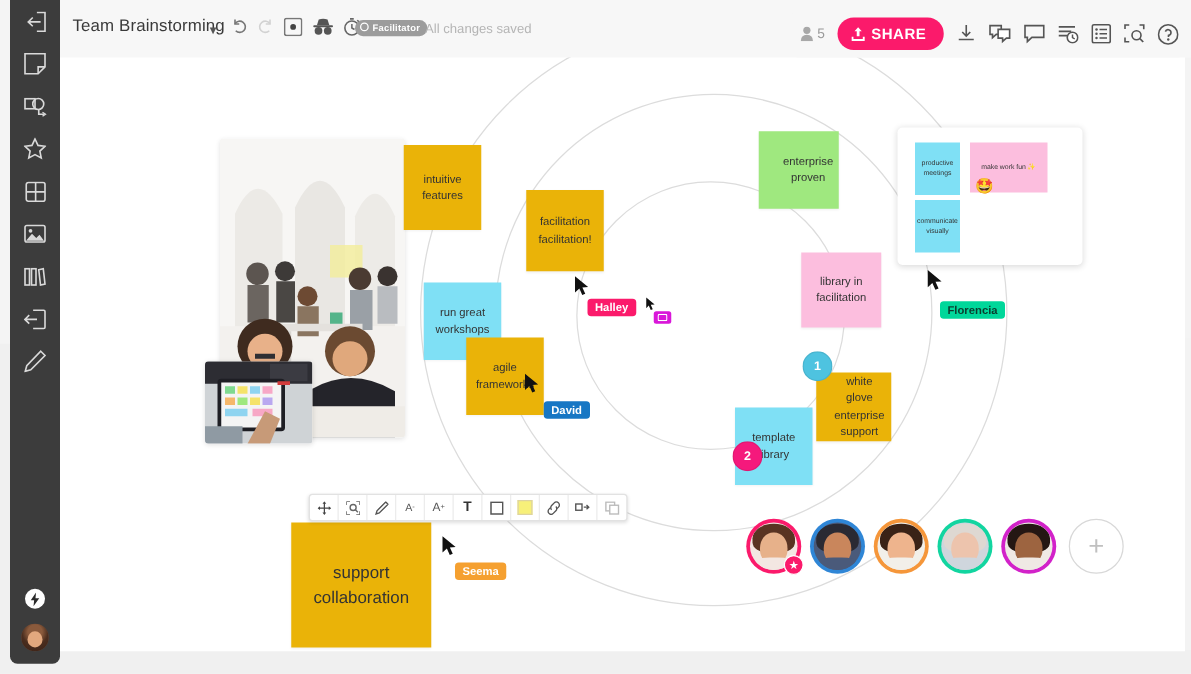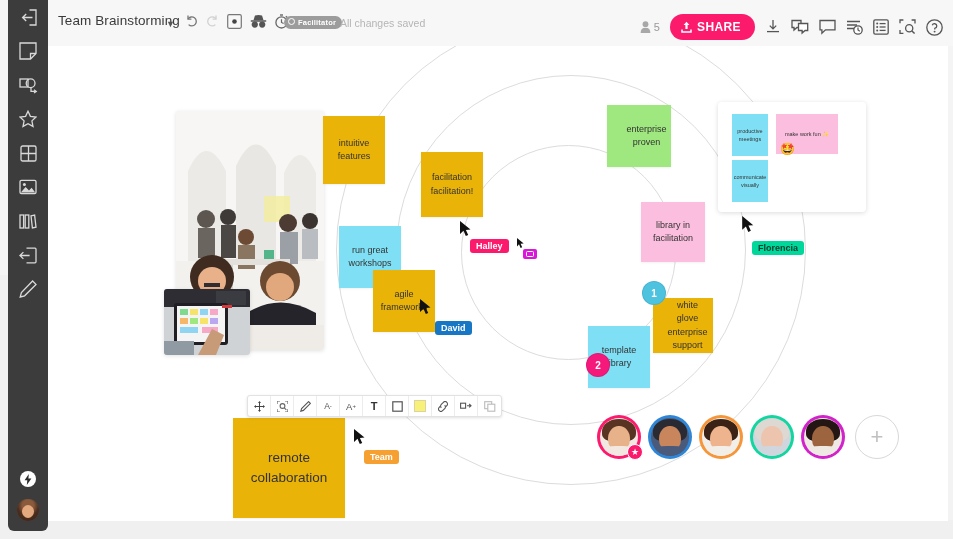--- a/index.html
+++ b/index.html
@@ -255,21 +255,21 @@
         <div class="note p" style="left: 593px; top: 202px; width: 64px; height: 60px;">
           <span>library in facilitation</span>
         </div>
         <div class="note y" style="left: 605px; top: 298px; width: 60px; height: 55px; padding-left: 13px;">
           <span>white glove enterprise support</span>
         </div>
         <div class="note b" style="left: 540px; top: 326px; width: 62px; height: 62px;">
           <span>template library</span>
         </div>
         <div class="note y big" style="left: 185px; top: 418px; width: 112px; height: 100px;">
-          <span>remote collaboration</span>
+          <span>support collaboration</span>
         </div>
       </div>
 
     <div class="card-panel" style="left:670px;top:102px;">
       <div id="mini-layer">
           <div class="mini-note b" style="left: 14px; top: 12px; width: 36px; height: 42px; position: absolute;">
             <span>productive meetings</span>
           </div>
           <div class="mini-note p" style="left: 58px; top: 12px; width: 62px; height: 40px; position: absolute;">
             <span>make work fun ✨</span>
@@ -288,21 +288,21 @@
 
     <div class="tool-badge" style="left:475px;top:249px;">
       <svg width="8" height="6" viewBox="0 0 8 6">
         <rect x="0.5" y="0.5" width="7" height="5" rx="1" fill="none" stroke="#fff" stroke-width="1"></rect>
       </svg>
     </div>
 
     <div id="cursors-layer">
         <div class="cursor-label cur-halley" style="left: 422px; top: 239px;">Halley</div>
         <div class="cursor-label cur-david" style="left: 387px; top: 321px;">David</div>
-        <div class="cursor-label cur-seema" style="left: 316px; top: 450px;">Team</div>
+        <div class="cursor-label cur-seema" style="left: 316px; top: 450px;">Seema</div>
         <div class="cursor-label cur-florencia" style="left: 704px; top: 241px;">Florencia</div>
       </div>
 
     <div class="mouse" style="left:411px;top:220px;">
       <svg width="13" height="18" viewBox="0 0 13 18">
           <path d="M1 1 L1 14 L4.5 10.8 L6.8 16 L9.2 15 L6.9 9.9 L11.5 9.6Z" fill="#111"></path>
         </svg>
     </div>
     <div class="mouse" style="left:468px;top:237px;">
       <svg width="9" height="12" viewBox="0 0 9 12">

